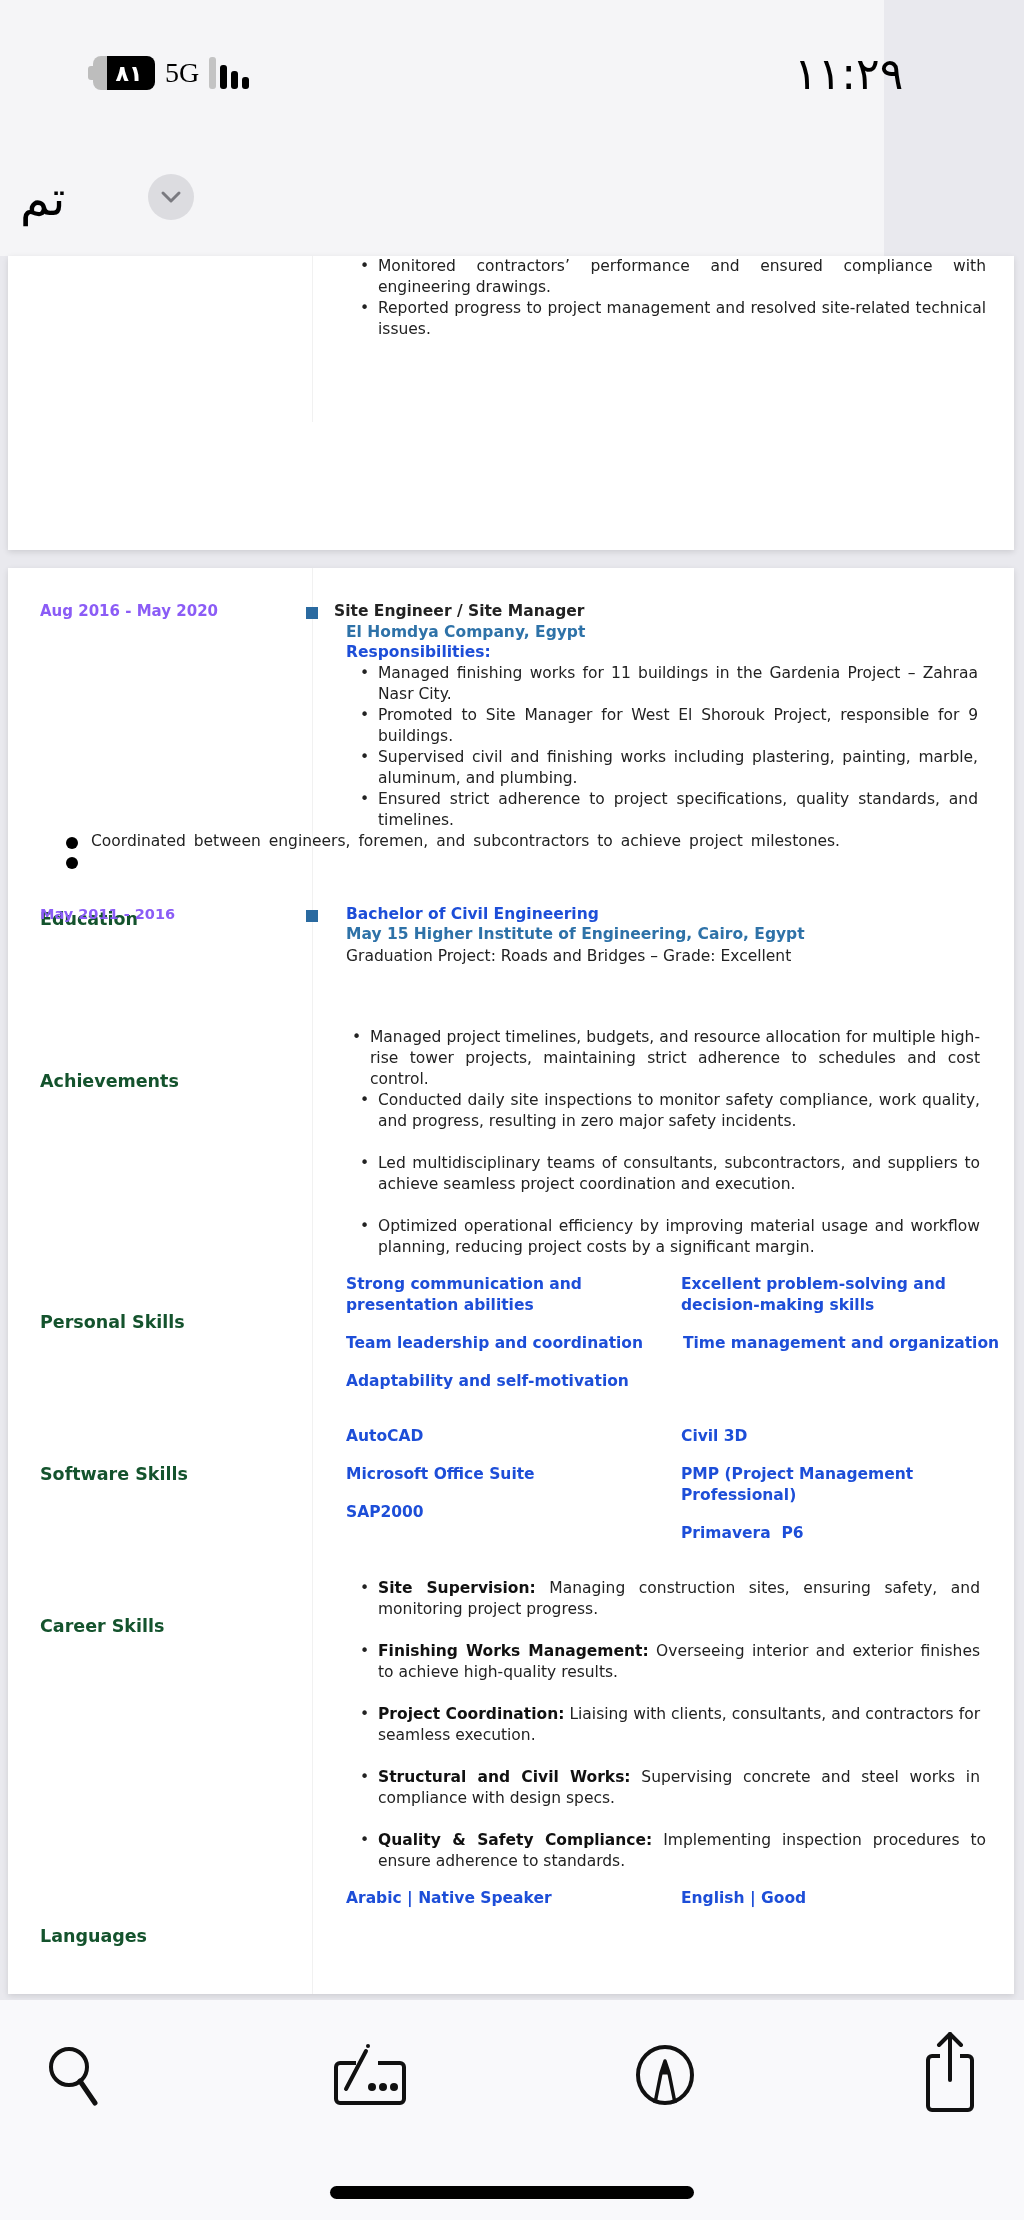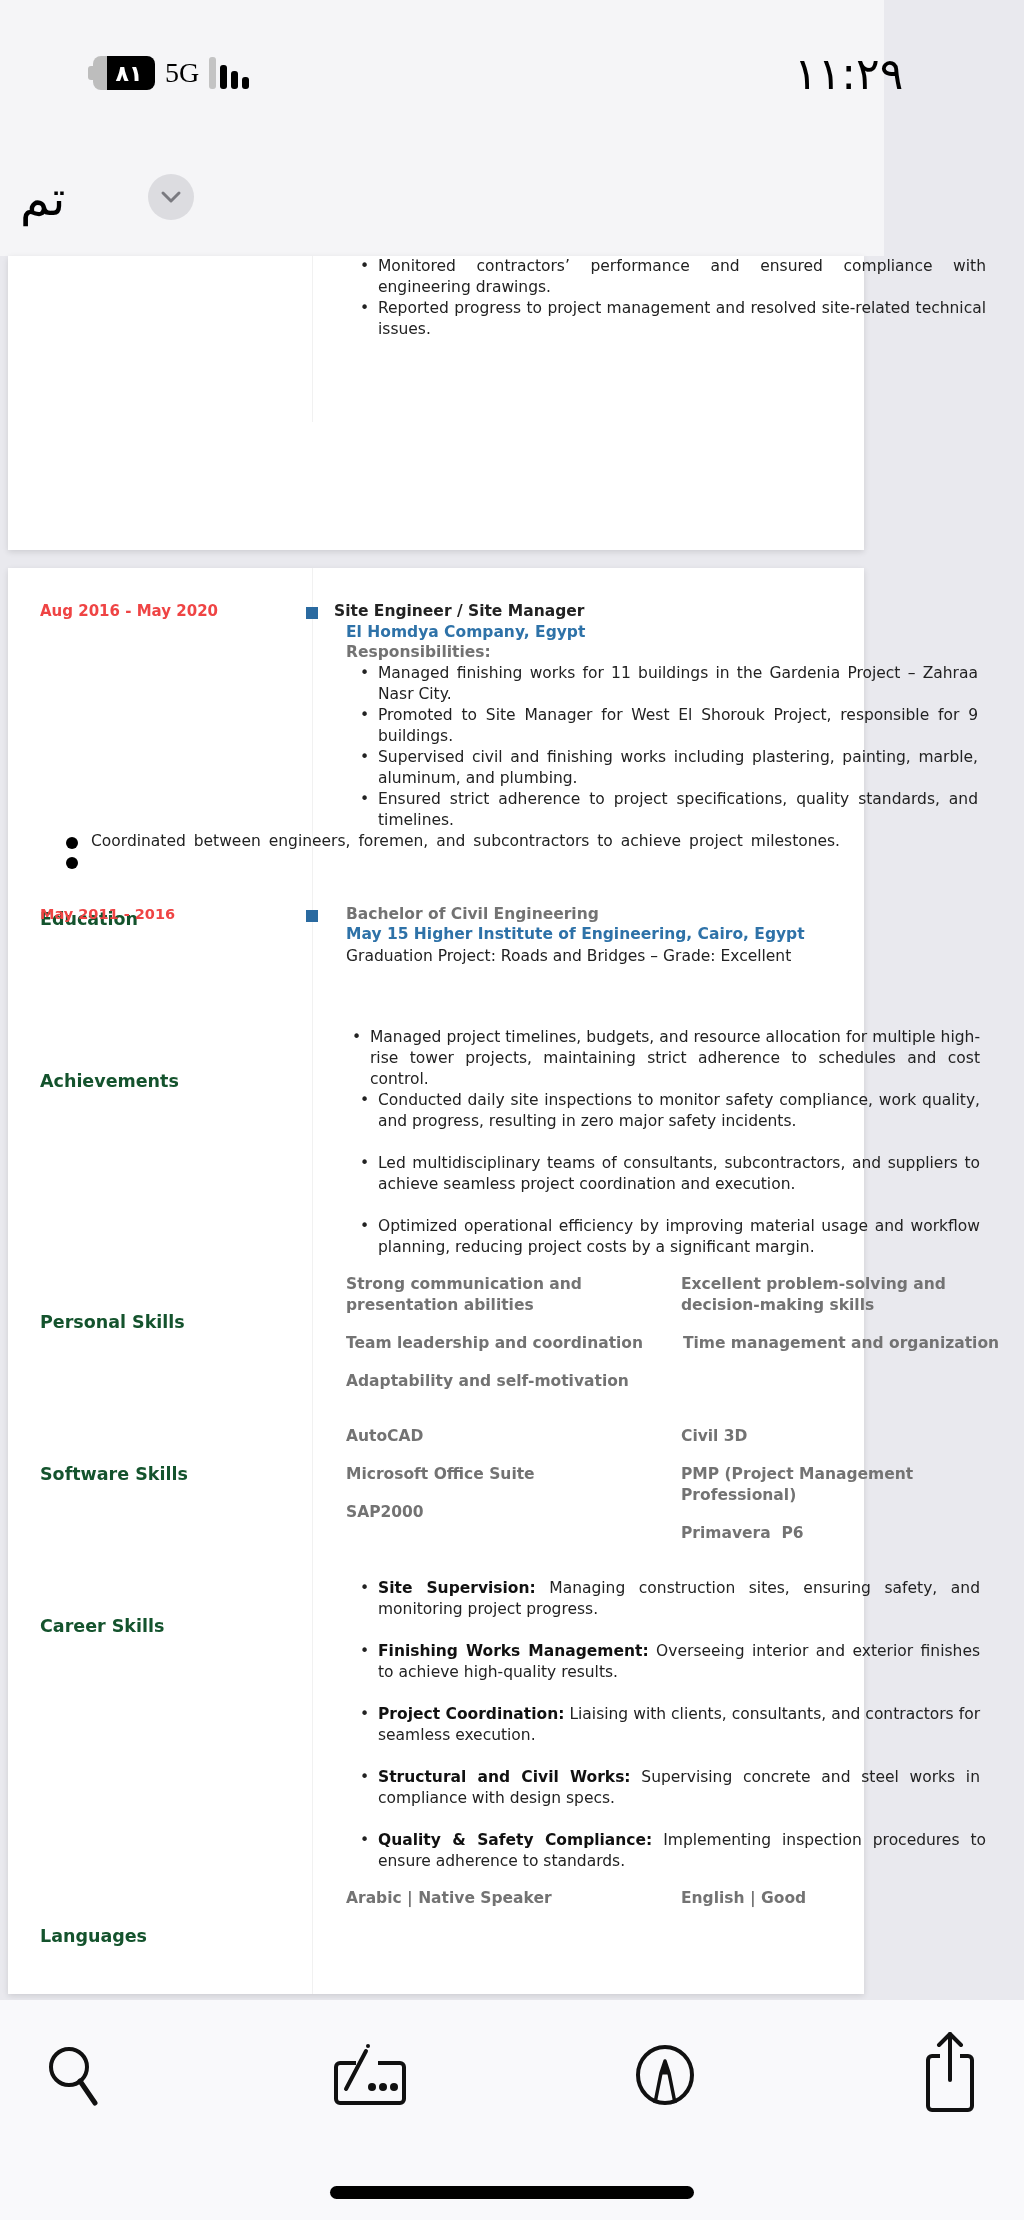--- a/index.html
+++ b/index.html
@@ -16,35 +16,35 @@
   .signal { display: flex; align-items: flex-end; gap: 4px; height: 32px; }
   .signal span { width: 7px; background: #000; border-radius: 3px; }
   .signal span.off { background: #c4c4c4; }
   .clock { position: absolute; left: 794px; top: 48px; font-size: 44px; color: #000; font-family: "DejaVu Sans", sans-serif; }
 
   .done-btn { position: absolute; left: 20px; top: 170px; font-size: 48px; color: #000; font-family: "DejaVu Sans", sans-serif; }
   .chev-btn { position: absolute; left: 148px; top: 174px; width: 46px; height: 46px; border-radius: 50%; background: #dcdce0; display: flex; align-items: center; justify-content: center; }
   .doc-title { position: absolute; left: 238px; top: 168px; font-family: "Liberation Sans", sans-serif; font-size: 45px; font-weight: 500; color: #000; white-space: nowrap; }
 
   
-  .page { position: absolute; left: 8px; width: 856px; background: #fff; box-shadow: 0 2px 6px rgba(0,0,0,0.12); text-decoration: underline; }
+  .page { position: absolute; left: 8px; width: 1006px; background: #fff; box-shadow: 0 2px 6px rgba(0,0,0,0.12); text-decoration: underline; }
   .page1 { top: 256px; height: 294px; }
   .page2 { top: 568px; height: 1426px; }
   .vline { position: absolute; left: 304px; top: 0; width: 1px; background: #f1f1f1; }
 
   .txt { position: absolute; font-size: 15.5px; line-height: 21px; color: #222; }
   .bul { position: absolute; font-size: 15.5px; line-height: 21px; color: #222; text-align: justify; }
   .bul::before { content: "•"; position: absolute; left: -18px; top: 0; }
   .bul.bold-lead b { font-weight: bold; color: #111; }
-  .left-date { position: absolute; left: 32px; font-size: 15px; font-weight: bold; color: #ef4444; }
+  .left-date { position: absolute; left: 32px; font-size: 15px; font-weight: bold; color: #8b5cf6; }
   .sec-head { position: absolute; left: 32px; font-size: 17.5px; font-weight: bold; color: #14532d; margin-top: 36px; }
   .square { position: absolute; left: 298px; width: 12px; height: 12px; background: #2a6aa0; }
   .role { position: absolute; left: 326px; font-size: 15.5px; font-weight: bold; color: #222; }
   .company { position: absolute; left: 338px; font-size: 15.5px; font-weight: bold; color: #2e72a8; }
-  .label-b { position: absolute; font-size: 15.5px; font-weight: bold; color: #737373; line-height: 21px; }
+  .label-b { position: absolute; font-size: 15.5px; font-weight: bold; color: #1d4ed8; line-height: 21px; }
   .big-dot { position: absolute; left: 58px; width: 12px; height: 12px; background: #000; border-radius: 50%; }
 
   
   .toolbar { position: absolute; left: 0; top: 2000px; width: 1024px; height: 220px; background: #f9f9fb; }
   .tb-btn { position: absolute; top: 40px; width: 70px; height: 70px; display: flex; align-items: center; justify-content: center; }
   .home-ind { position: absolute; left: 330px; top: 186px; width: 364px; height: 13px; background: #000; border-radius: 7px; }
 </style>
 </head>
 <body>
 

